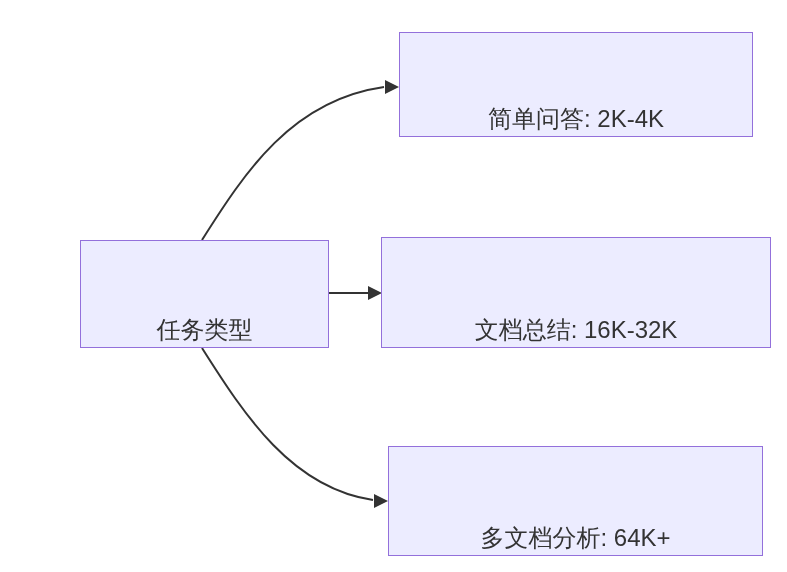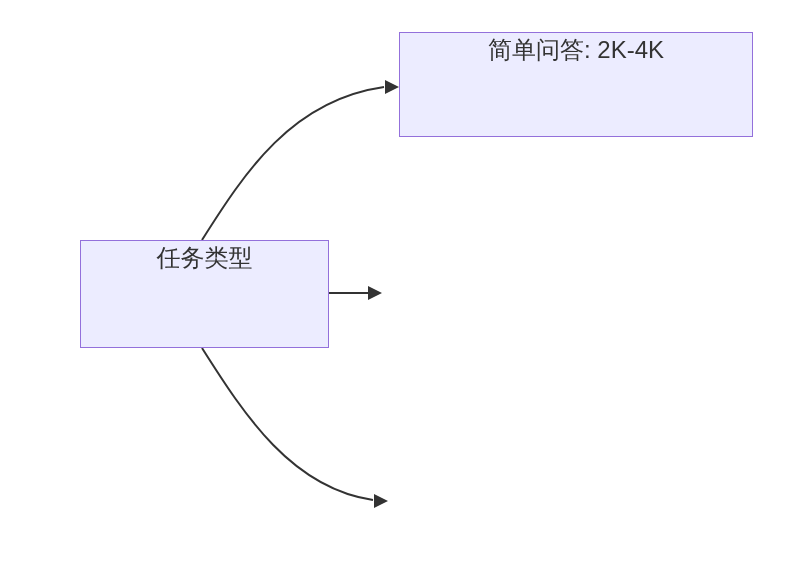--- a/index.html
+++ b/index.html
@@ -38,21 +38,21 @@
   .arrowhead {
     fill: var(--edge-color);
     stroke: none;
   }
   .node {
     position: absolute;
     box-sizing: border-box;
     background: var(--node-fill);
     border: 1.5px solid var(--node-border);
     display: flex;
-    align-items: flex-start;
+    align-items: flex-end;
     justify-content: center;
     text-align: center;
   }
   .node-label {
     font-size: 24px;
     line-height: 1.4;
     color: var(--text-color);
     white-space: nowrap;
   }
   .node-root   { left: 32px;  top: 240px; width: 249px; height: 108px; margin-left: 48px; }
@@ -78,15 +78,21 @@
   </svg>
 
   <div class="node node-root">
     <span class="node-label">任务类型</span>
   </div>
 
   <div class="node node-child1">
     <span class="node-label">简单问答: 2K-4K</span>
   </div>
 
+  <div class="node node-child2">
+    <span class="node-label">文档总结: 16K-32K</span>
+  </div>
 
+  <div class="node node-child3">
+    <span class="node-label">多文档分析: 64K+</span>
+  </div>
 
 </div>
 
 </body></html>

